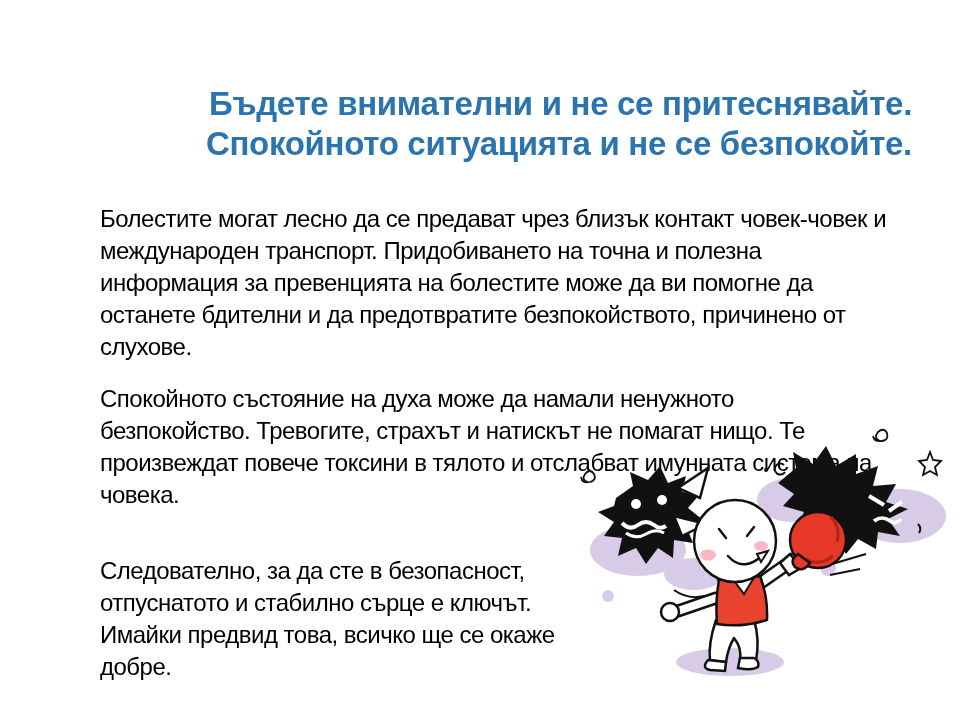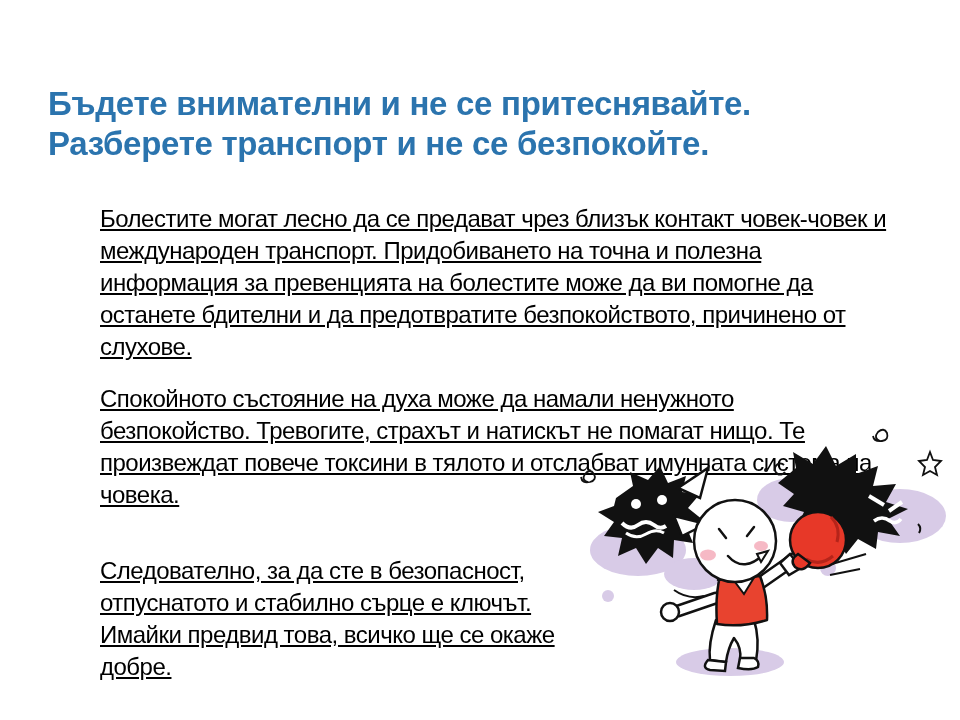--- a/index.html
+++ b/index.html
@@ -3,26 +3,26 @@
 <meta charset="utf-8">
 <style>
   html,body { margin:0; padding:0; background:#ffffff; }
   .slide {
     position:relative; width:960px; height:720px; overflow:hidden;
     background:var(--background,#fff);
     font-family:"Liberation Sans", sans-serif;
   }
   .title {
     position:absolute; top:84px; left:48px; right:48px;
-    text-align:left; font-weight:bold; font-size:33px; line-height:40px;
+    text-align:right; font-weight:bold; font-size:33px; line-height:40px;
     color:var(--title_blue,#2B74AE); letter-spacing:-0.3px;
   }
   .body-text {
     position:absolute; margin:0; font-size:24px; line-height:32px;
-    color:var(--body_text,#000); letter-spacing:-0.5px; text-align:left;text-decoration:underline;
+    color:var(--body_text,#000); letter-spacing:-0.5px; text-align:left;
   }
   .p1 { top:203px; left:100px; width:790px; }
   .p2 { top:383px; left:100px; width:790px; }
   .p3 { top:523px; left:100px; width:500px;margin-top:32px; }
   .illustration { position:absolute; left:578px; top:428px; width:382px; height:272px; }
 
   
   .lav   { fill:var(--lavender,#CBBADF); }
   .ink   { fill:var(--ink_black,#111); }
   .ink-s { fill:none; stroke:var(--ink_black,#111); }
@@ -33,21 +33,21 @@
   .blush { fill:var(--blush_pink,#F5ADBB); opacity:.85; }
   .mouth-w { fill:none; stroke:#fff; }
 </style>
 </head>
 <body>
 
 <div class="slide">
 
   <div class="title">
     <div>Бъдете внимателни и не се притеснявайте.</div>
-    <div>Разберете транспорт и не се безпокойте.</div>
+    <div>Спокойното ситуацията и не се безпокойте.</div>
   </div>
 
   <p class="body-text p1">Болестите могат лесно да се предават чрез близък контакт човек-човек и международен транспорт. Придобиването на точна и полезна информация за превенцията на болестите може да ви помогне да останете бдителни и да предотвратите безпокойството, причинено от слухове.</p>
   <p class="body-text p2">Спокойното състояние на духа може да намали ненужното безпокойство. Тревогите, страхът и натискът не помагат нищо. Те произвеждат повече токсини в тялото и отслабват имунната система на човека.</p>
   <p class="body-text p3">Следователно, за да сте в безопасност, отпуснатото и стабилно сърце е ключът. Имайки предвид това, всичко ще се окаже добре.</p>
 
   <svg class="illustration" viewBox="0 0 382 272" xmlns="http://www.w3.org/2000/svg">
 
     <g opacity="0.75">
       <ellipse class="lav" cx="60" cy="122" rx="48" ry="26"></ellipse>

